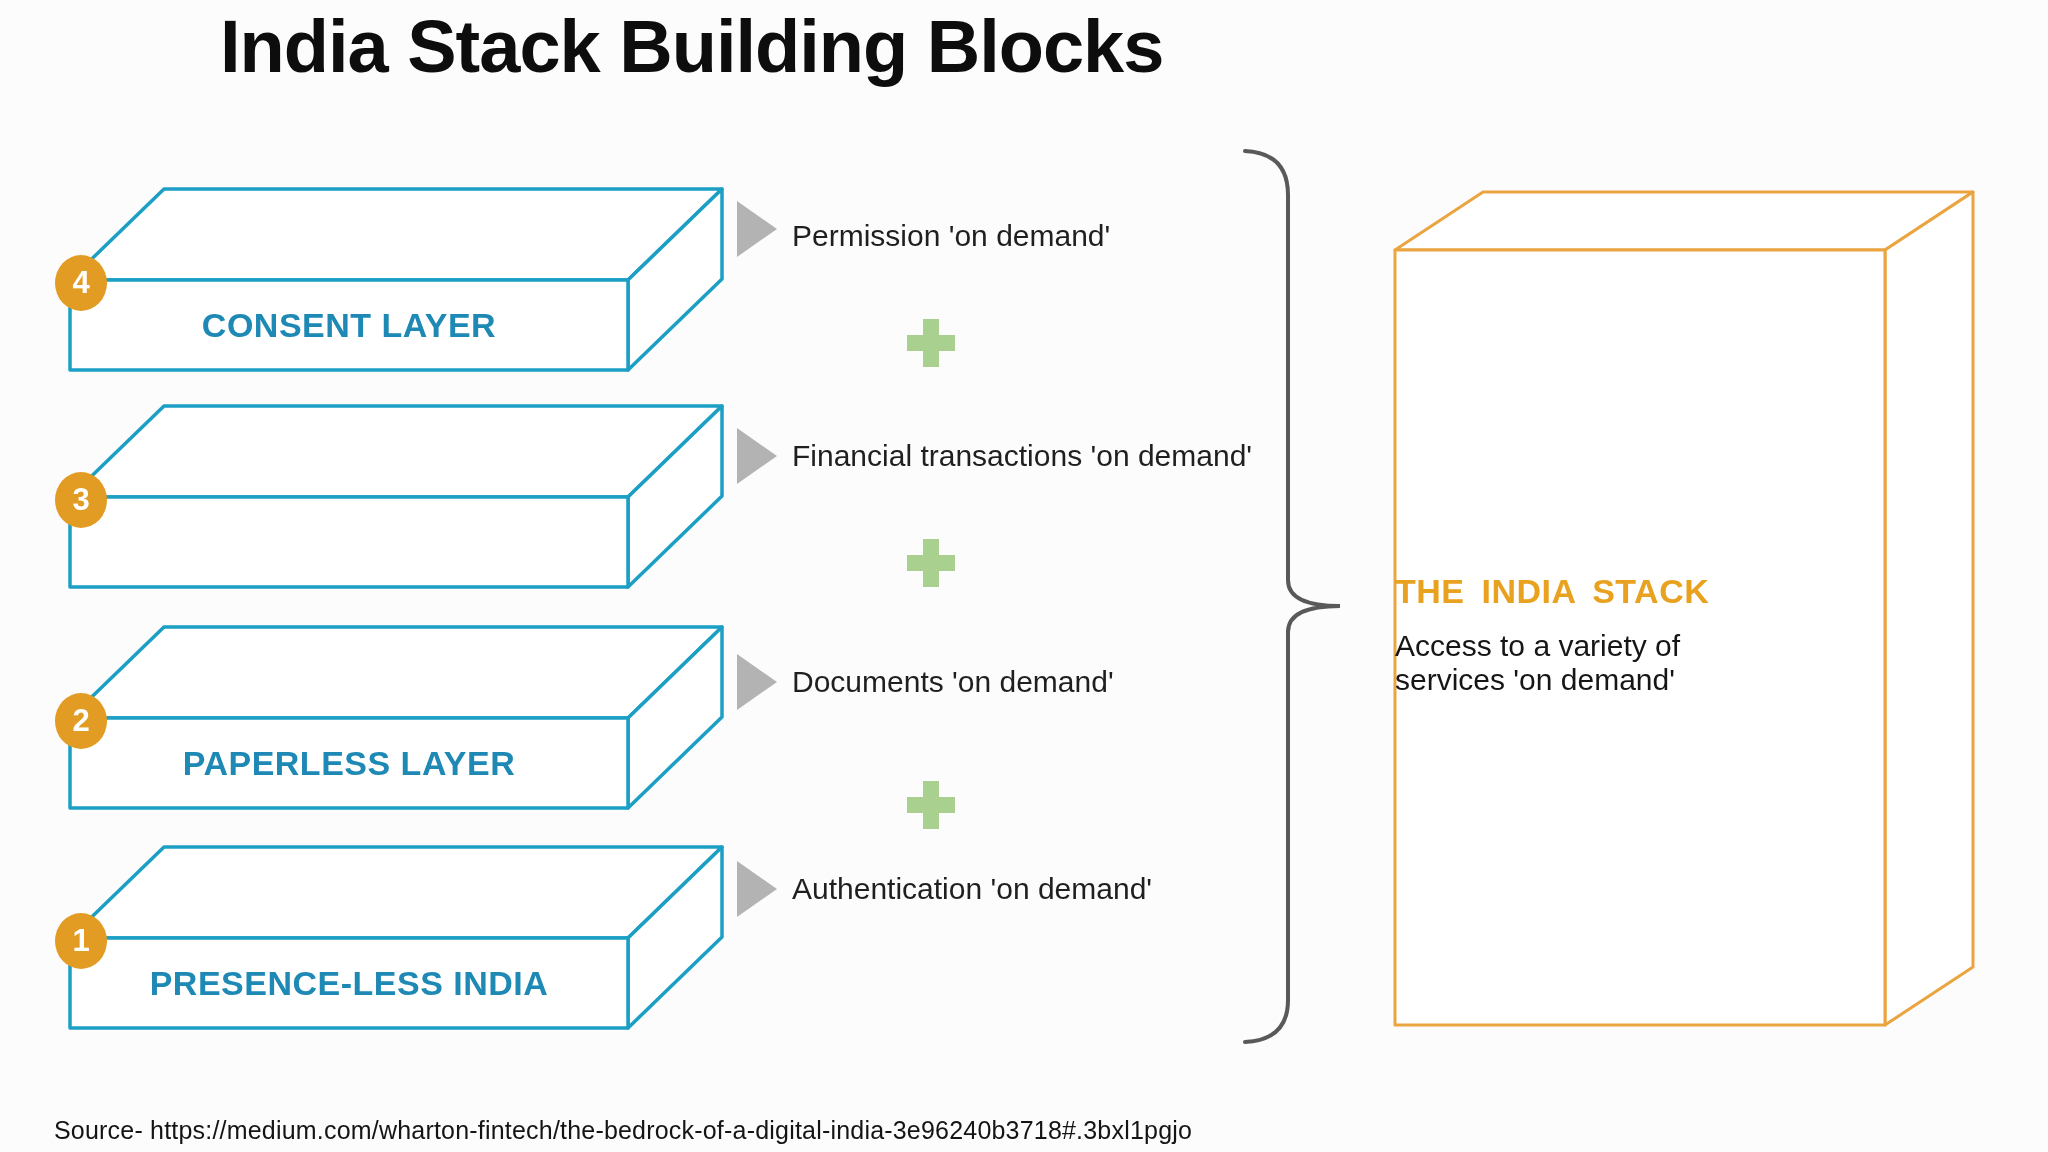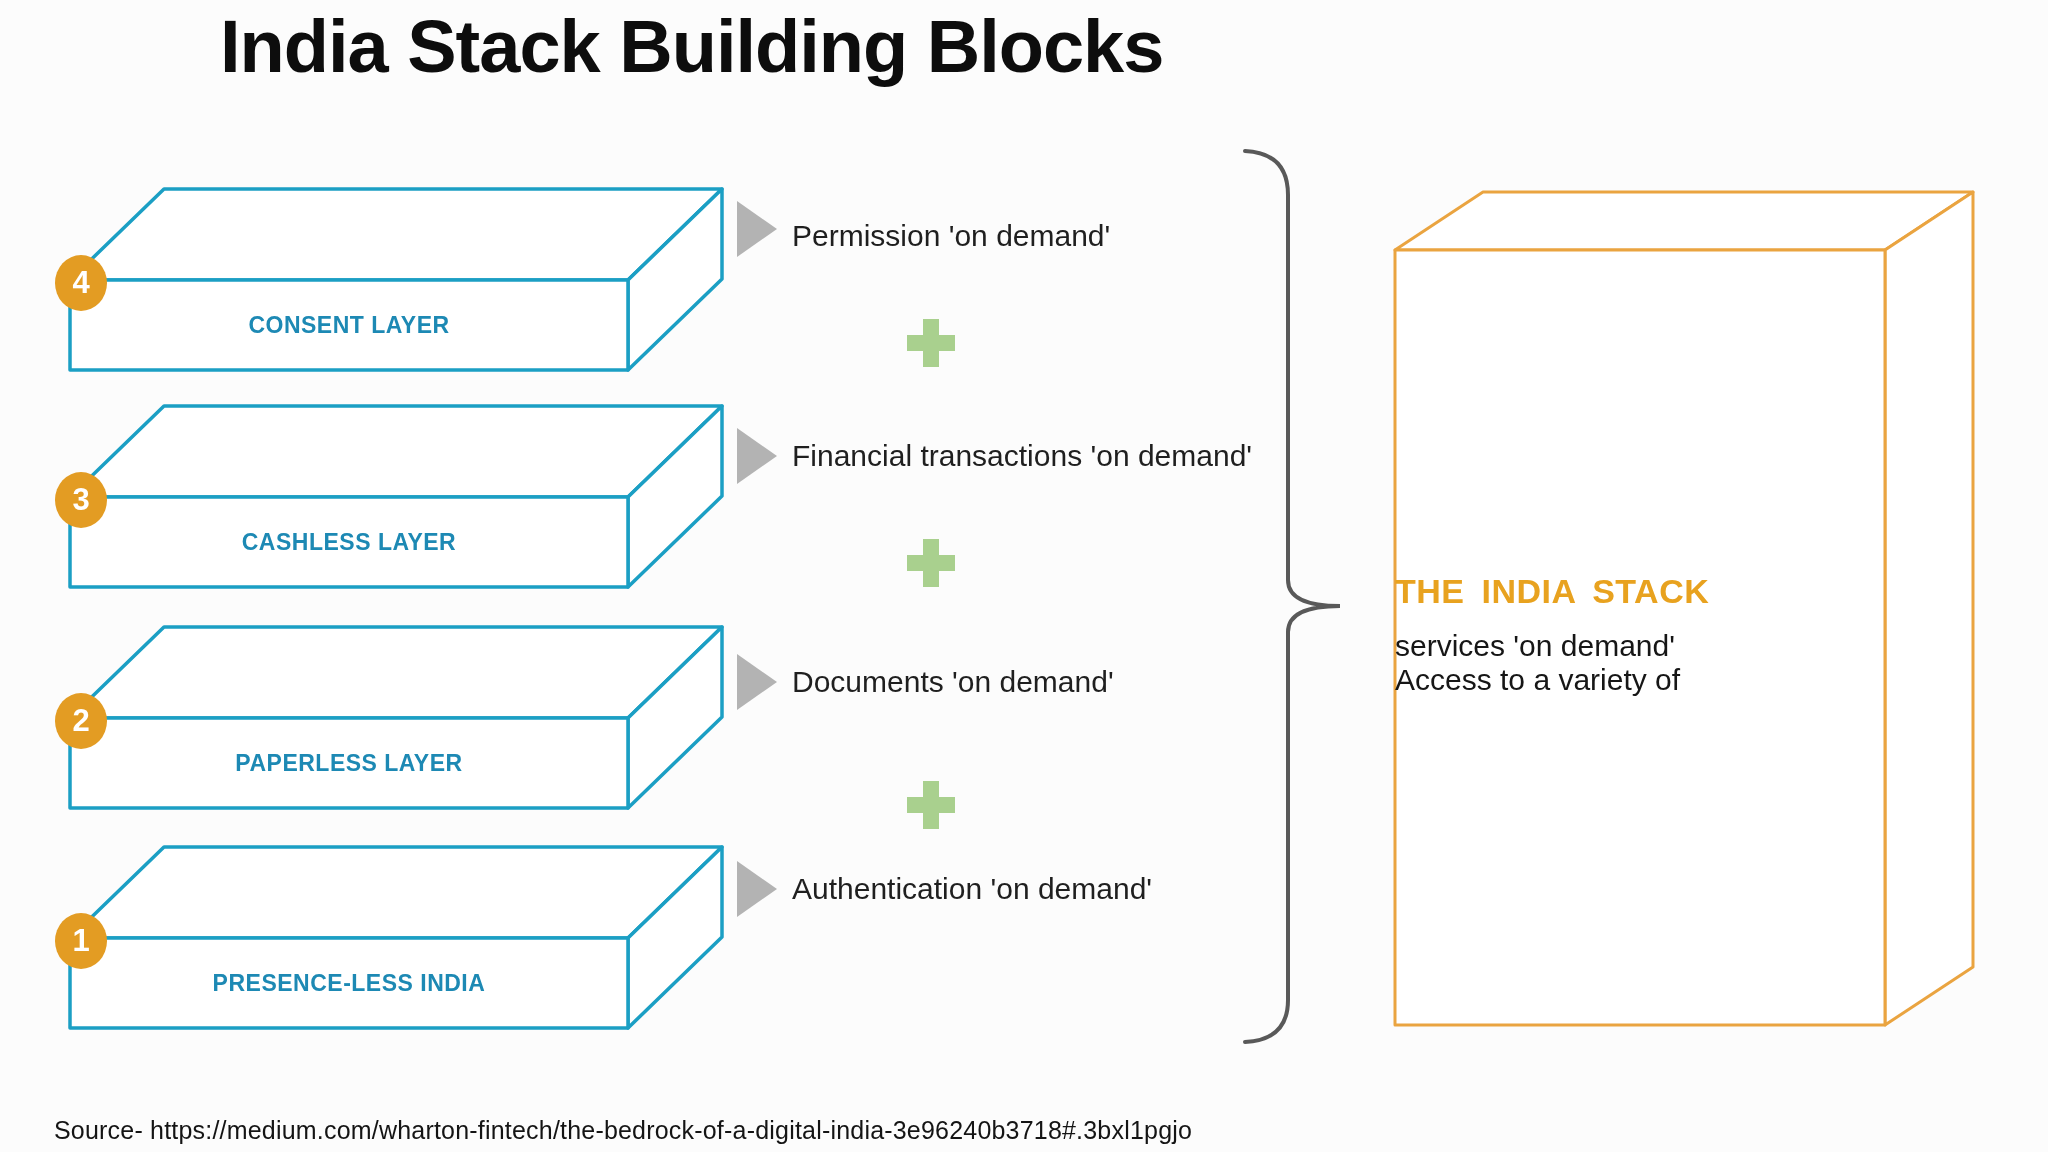--- a/index.html
+++ b/index.html
@@ -20,21 +20,21 @@
   .layer .face{fill:#ffffff;stroke:#1b9fc4;stroke-width:3.5;stroke-linejoin:round;}
   .badge{
     position:absolute;left:-11px;top:70px;width:52px;height:56px;
     background:#e39c23;border-radius:50%;
     display:flex;align-items:center;justify-content:center;
     color:#ffffff;font-size:31px;font-weight:bold;
   }
   .layer-label{
     position:absolute;left:4px;top:95px;width:558px;height:90px;
     display:flex;align-items:center;justify-content:center;
-    color:#1d89b4;font-size:23px;font-weight:bold;letter-spacing:0.5px;
+    color:#1d89b4;font-size:34px;font-weight:bold;letter-spacing:0.5px;
     white-space:nowrap;
   }
   
   .tri{
     position:absolute;left:737px;width:0;height:0;
     border-top:28px solid transparent;border-bottom:28px solid transparent;
     border-left:40px solid #b3b3b3;
   }
   .output-text{
     position:absolute;left:792px;height:40px;line-height:40px;
@@ -89,21 +89,20 @@
     <div class="layer-label">CONSENT LAYER</div>
   </div>
 
   <div class="layer" style="top:402px">
     <svg width="665" height="192" viewBox="0 0 665 192">
       <path class="face" d="M4,95 L98,4 L656,4 L562,95 Z"></path>
       <path class="face" d="M562,95 L656,4 L656,94 L562,185 Z"></path>
       <path class="face" d="M4,95 L562,95 L562,185 L4,185 Z"></path>
     </svg>
     <div class="badge">3</div>
-    <div class="layer-label">CASHLESS LAYER</div>
   </div>
 
   <div class="layer" style="top:623px">
     <svg width="665" height="192" viewBox="0 0 665 192">
       <path class="face" d="M4,95 L98,4 L656,4 L562,95 Z"></path>
       <path class="face" d="M562,95 L656,4 L656,94 L562,185 Z"></path>
       <path class="face" d="M4,95 L562,95 L562,185 L4,185 Z"></path>
     </svg>
     <div class="badge">2</div>
     <div class="layer-label">PAPERLESS LAYER</div>
@@ -141,20 +140,20 @@
 
   <svg class="stack-svg" width="600" height="850" viewBox="0 0 600 850">
     <path class="face" d="M10,67 L98,9 L588,9 L500,67 Z"></path>
     <path class="face" d="M500,67 L588,9 L588,784 L500,842 Z"></path>
     <path class="face" d="M10,67 L500,67 L500,842 L10,842 Z"></path>
   </svg>
 
   <div class="stack-text">
     <div class="stack-title">THE INDIA STACK</div>
     <div class="stack-sub">
+      <div>Access to a variety of</div>
       <div>services 'on demand'</div>
-      <div>Access to a variety of</div>
     </div>
   </div>
 
   <div class="source">Source- https://medium.com/wharton-fintech/the-bedrock-of-a-digital-india-3e96240b3718#.3bxl1pgjo</div>
 
 </div>
 
 </body></html>

